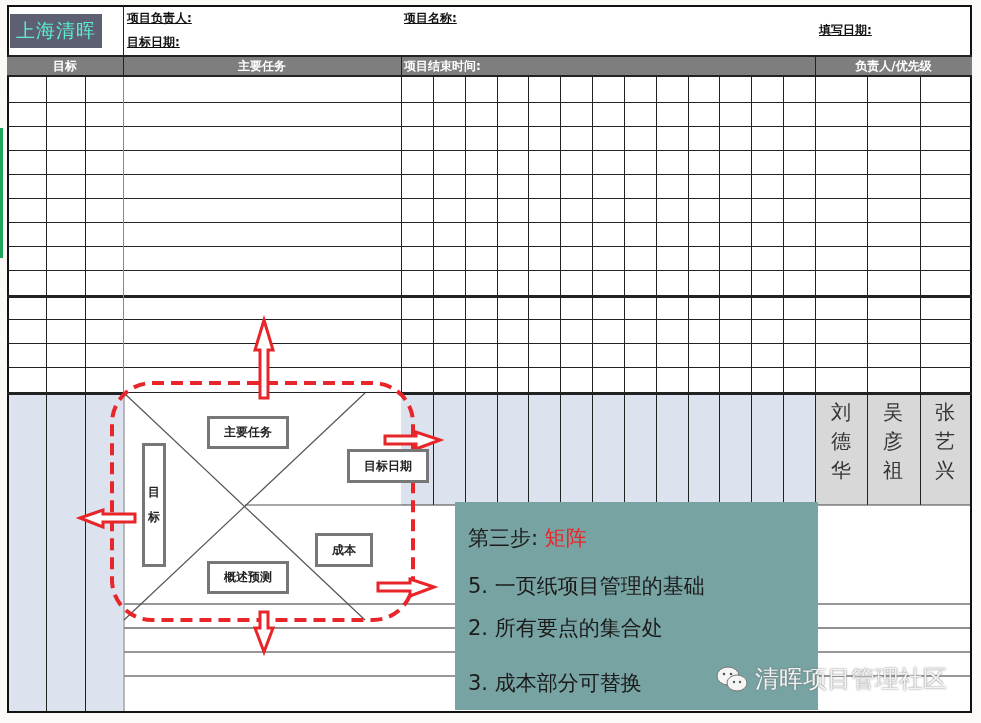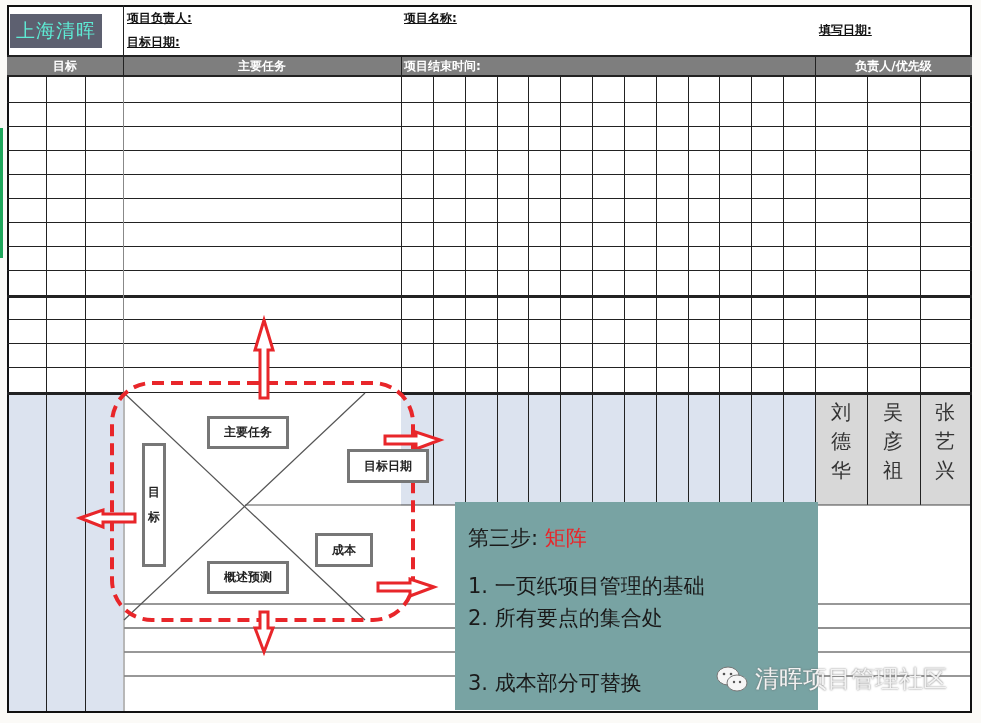--- a/index.html
+++ b/index.html
@@ -138,22 +138,22 @@
   <div>张</div>
   <div>艺</div>
   <div>兴</div>
 </div>
 
 <div class="abs callout">
   <div class="ln" style="top:22px;">
     <span>第三步:</span>
     <span style="color:#e8262a;">矩阵</span>
   </div>
-  <div class="ln" style="top:70px;">1.  一页纸项目管理的基础</div>
-  <div class="ln" style="top:102px;">2.  所有要点的集合处</div>
+  <div class="ln" style="top:70px;">5.  一页纸项目管理的基础</div>
+  <div class="ln" style="top:112px;">2.  所有要点的集合处</div>
   <div class="ln" style="top:167px;">3.  成本部分可替换</div>
 </div>
 
 <div class="abs watermark">
   <svg width="34" height="30" viewBox="0 0 34 30">
     <ellipse cx="13" cy="12" rx="11" ry="9" fill="#f5f5f5" stroke="#777" stroke-width="1"></ellipse>
     <ellipse cx="22" cy="19" rx="10" ry="8" fill="#f5f5f5" stroke="#777" stroke-width="1"></ellipse>
     <circle cx="9" cy="10" r="1.3" fill="#555"></circle>
       <circle cx="16" cy="10" r="1.3" fill="#555"></circle>
     <circle cx="19" cy="18" r="1.2" fill="#555"></circle>

